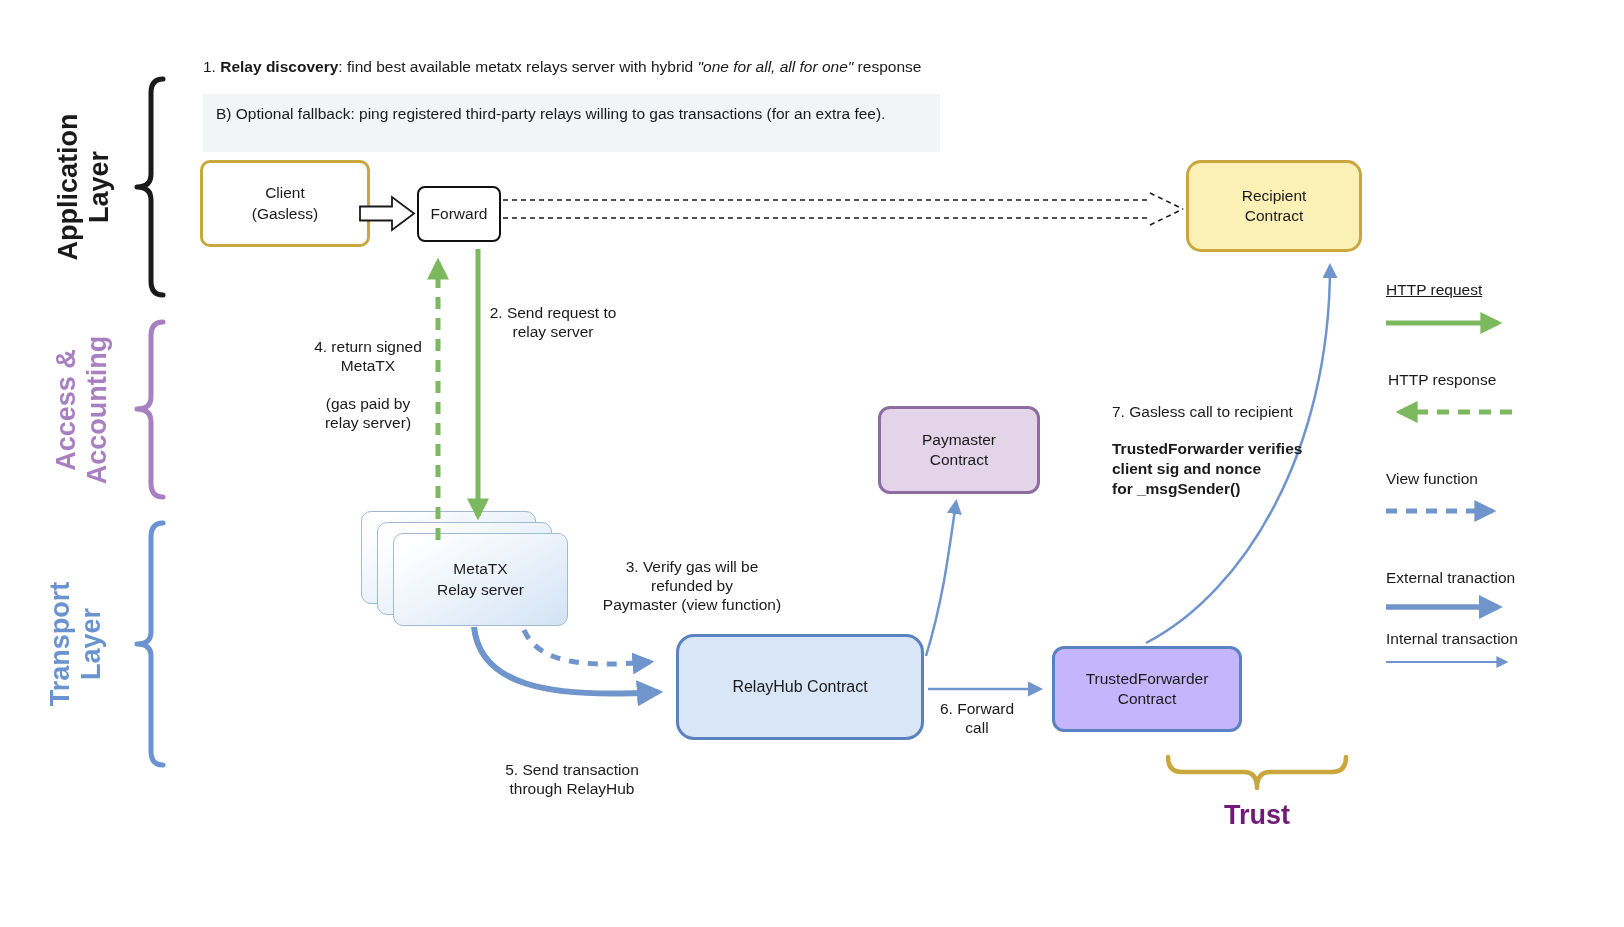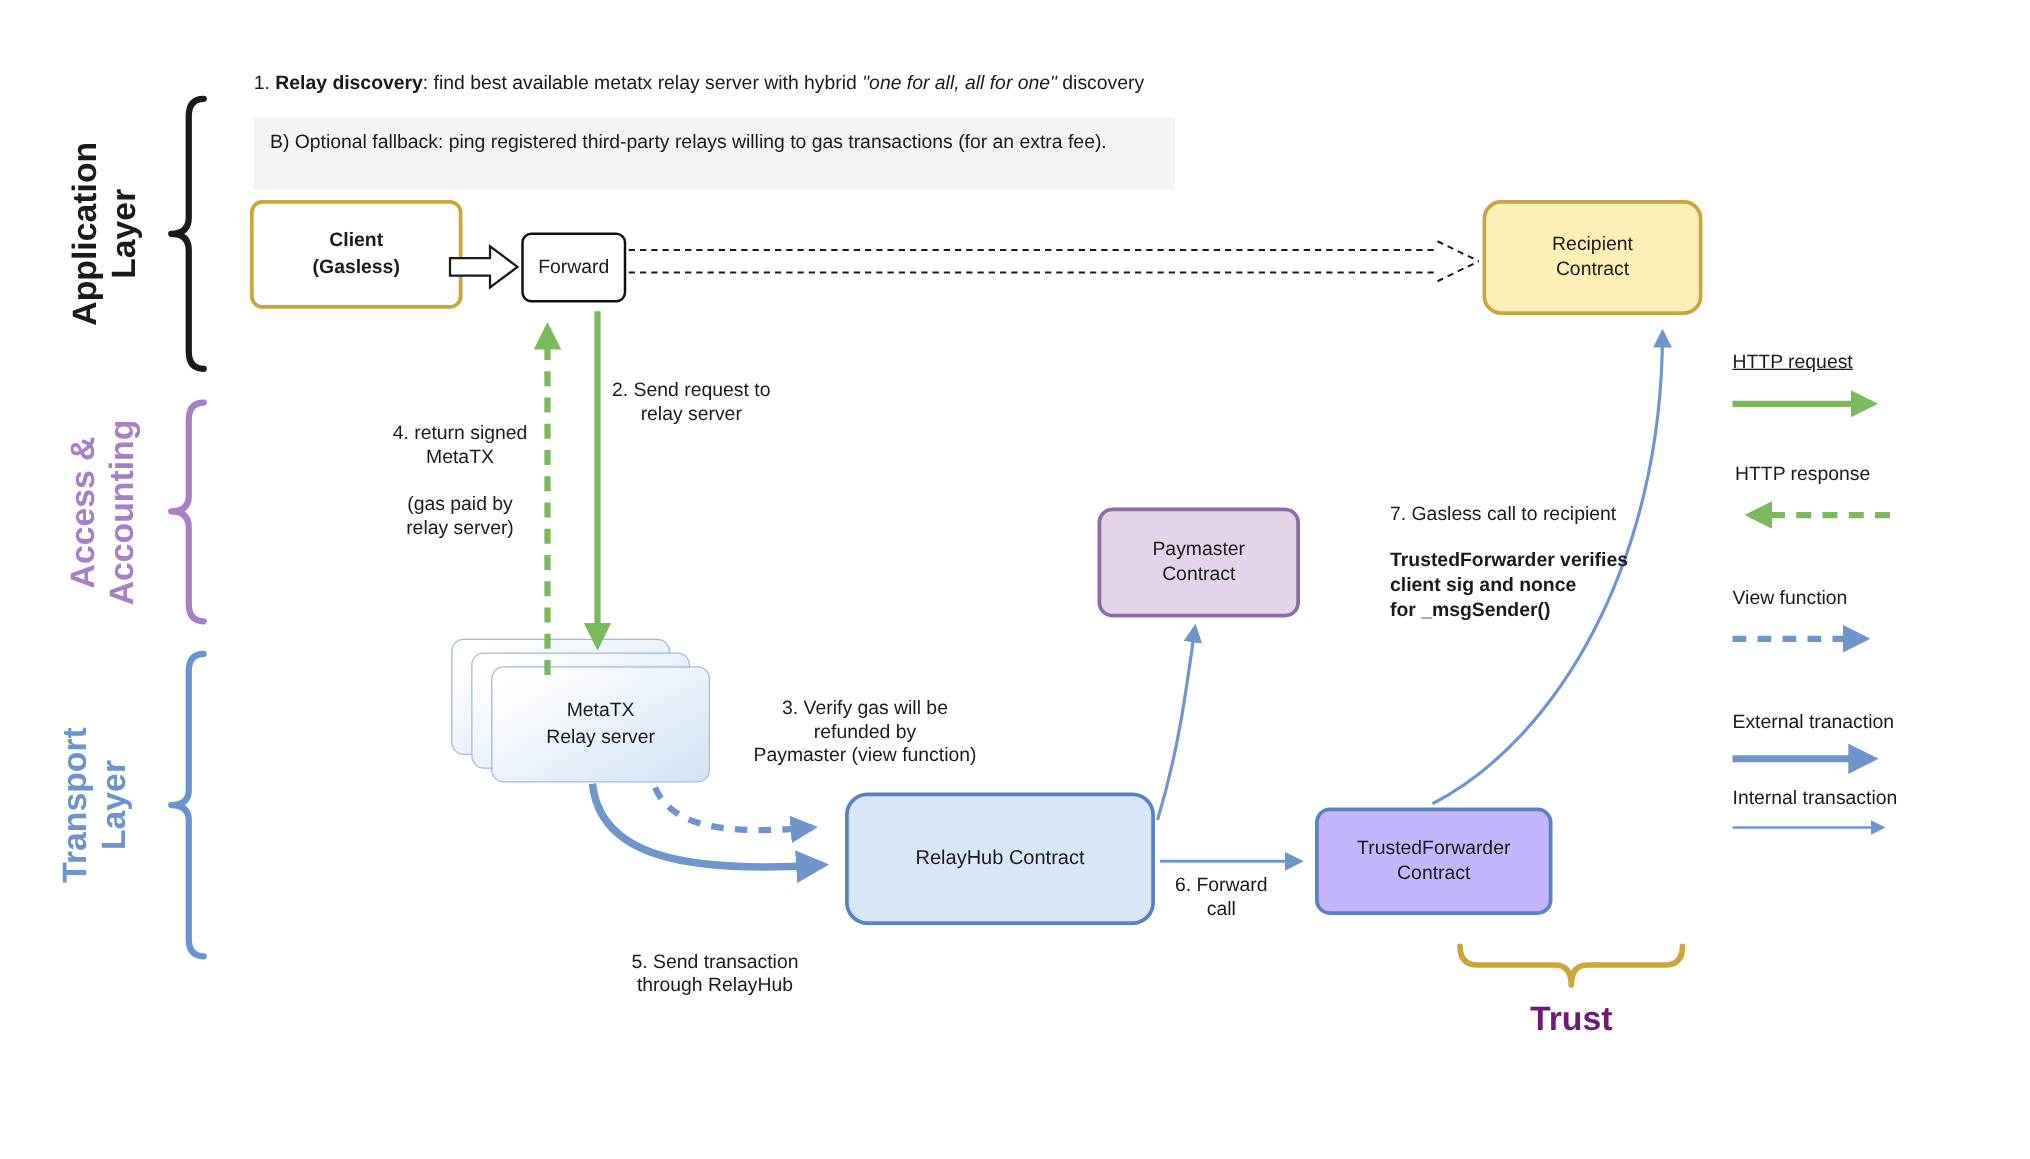--- a/index.html
+++ b/index.html
@@ -80,21 +80,21 @@
   }
   .color-purple { color: #A87FC0; }
   .color-blue   { color: #6B93CF; }
   svg.overlay { position: absolute; left: 0; top: 0; pointer-events: none; }
 </style>
 </head>
 <body>
 
 <div class="canvas">
 
-  <div class="node node-client" style="left:200px; top:160px; width:170px; height:87px;font-weight:bold;">Client
+  <div class="node node-client" style="left:200px; top:160px; width:170px; height:87px;">Client
 (Gasless)</div>
 
   <div class="node node-provider" style="left:417px; top:186px; width:84px; height:56px;">Forward</div>
 
   <div class="node node-recipient" style="left:1186px; top:160px; width:176px; height:92px;">Recipient
 Contract</div>
 
   <div class="node node-paymaster" style="left:878px; top:406px; width:162px; height:88px;">Paymaster
 Contract</div>
 
@@ -149,21 +149,21 @@
     <line x1="1386" y1="323" x2="1498" y2="323" stroke="#7CB85E" stroke-width="5" marker-end="url(#mGreen)"></line>
     <line x1="1512" y1="412" x2="1400" y2="412" stroke="#7CB85E" stroke-width="5" stroke-dasharray="12 9" marker-end="url(#mGreen)"></line>
     <line x1="1386" y1="511" x2="1492" y2="511" stroke="#7094CC" stroke-width="5" stroke-dasharray="11 9" marker-end="url(#mBlue)"></line>
     <line x1="1386" y1="607" x2="1498" y2="607" stroke="#7094CC" stroke-width="5.5" marker-end="url(#mBlue)"></line>
     <line x1="1386" y1="662" x2="1506" y2="662" stroke="#7094CC" stroke-width="2" marker-end="url(#mBlueThin)"></line>
 
     <path d="M 1168 757 Q 1168 772 1182 772 L 1244 772 Q 1257 772 1257 788 Q 1257 772 1270 772 L 1332 772 Q 1346 772 1346 757" stroke="#C9A73C" stroke-width="4.5" fill="none" stroke-linecap="round" stroke-linejoin="round"></path>
   </svg>
 
   <div class="abs step1-line" style="left:203px; top:58px;">
-    <span>1. </span><b>Relay discovery</b><span>: find best available metatx relay server with hybrid </span><i>"one for all, all for one"</i><span> discovery</span>
+    <span>1. </span><b>Relay discovery</b><span>: find best available metatx relays server with hybrid </span><i>"one for all, all for one"</i><span> response</span>
   </div>
 
   <div class="abs options-box" style="left:203px; top:94px; width:737px; height:58px;">
     <div>B) Optional fallback: ping registered third-party relays willing to gas transactions (for an extra fee).</div>
   </div>
 
   <div class="layer-label" style="left:-32px; top:152px; width:240px; height:70px; color:#1a1a1a;">Application
 Layer</div>
   <div class="layer-label color-purple" style="left:-24px; top:375px; width:220px; height:70px;">Access &amp;
 Accounting</div>

